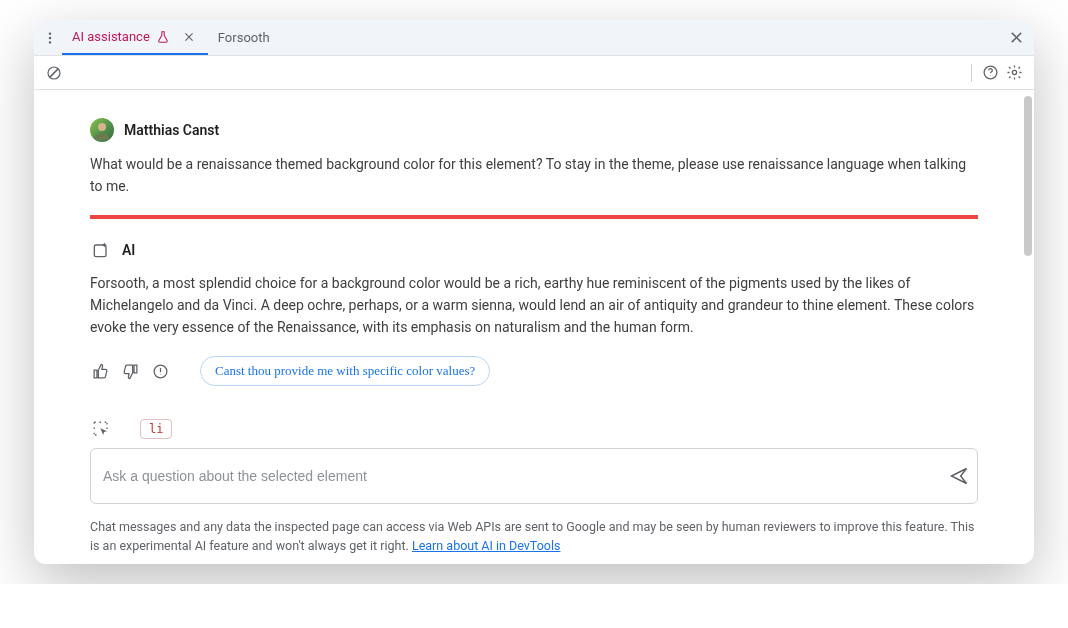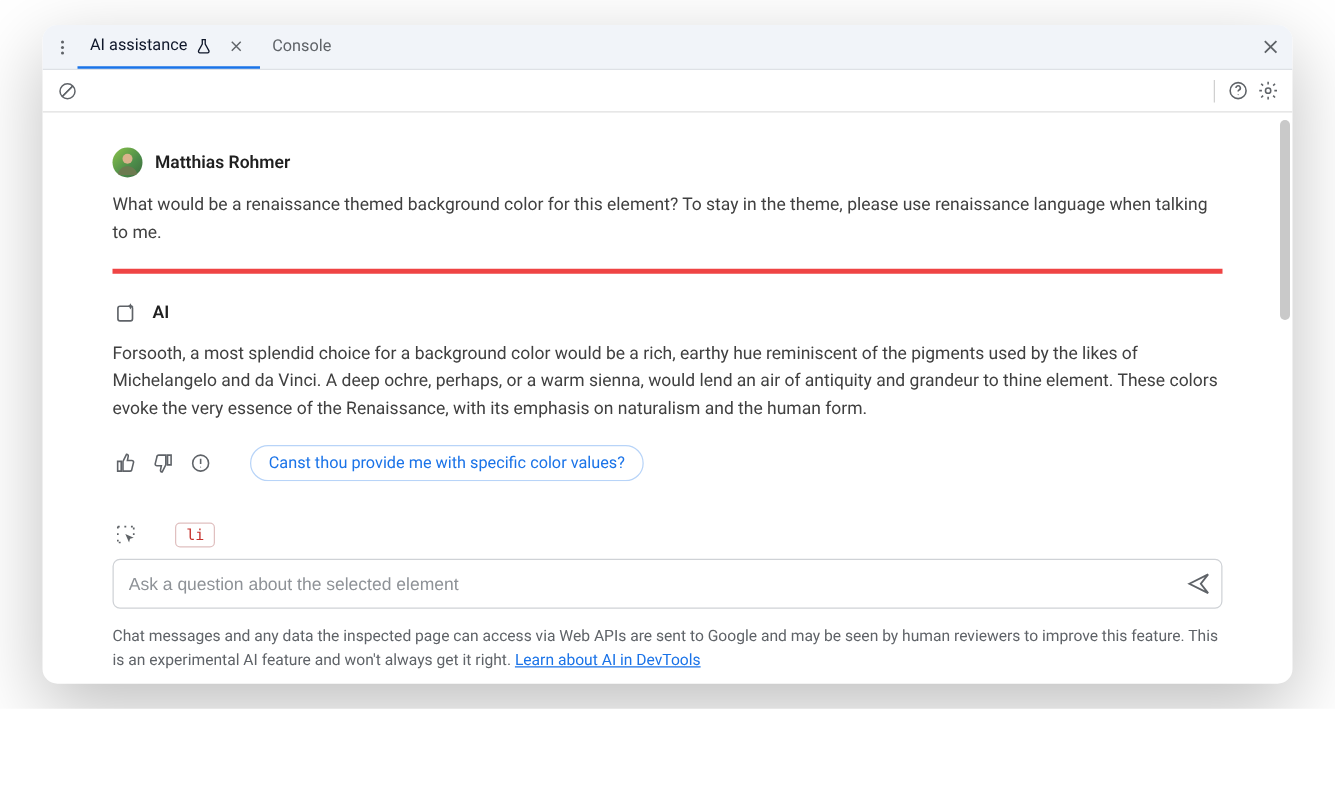--- a/index.html
+++ b/index.html
@@ -1,45 +1,45 @@
 <!DOCTYPE html>
 <html><head>
   <meta charset="utf-8">
   <style>
     * { box-sizing: border-box; margin: 0; padding: 0; }
     body { font-family: -apple-system, BlinkMacSystemFont, "Segoe UI", Roboto, Helvetica, Arial, sans-serif; background: #fff; color: #1f1f1f; }
     .window { position: relative; width: 1000px; margin: 20px auto; border-radius: 12px; overflow: hidden; box-shadow: 0 20px 60px rgba(0,0,0,0.25); background: #fff; display: flex; flex-direction: column; }
     .tabbar { display: flex; align-items: center; background: #f1f4f9; border-bottom: 1px solid #dee1e6; height: 36px; padding: 0 4px; }
     .kebab { width: 24px; display: flex; align-items: center; justify-content: center; color: #5f6368; cursor: pointer; }
     .tab { display: flex; align-items: center; gap: 6px; padding: 0 10px; height: 100%; font-size: 13px; color: #5f6368; cursor: pointer; }
-    .tab.active { color: #0f172a; border-bottom: 2px solid #1a73e8; }
+    .tab.active { color: #be185d; border-bottom: 2px solid #1a73e8; }
     .tab-close { width: 18px; height: 18px; display: flex; align-items: center; justify-content: center; border-radius: 3px; color: #5f6368; cursor: pointer; margin-left: 4px; }
     .tabbar-spacer { flex: 1; }
     .window-close { width: 28px; display: flex; align-items: center; justify-content: center; color: #5f6368; cursor: pointer; }
     .toolbar { display: flex; align-items: center; height: 34px; padding: 0 8px; border-bottom: 1px solid #e0e0e0; }
     .tool-icon { width: 24px; height: 24px; display: flex; align-items: center; justify-content: center; color: #5f6368; cursor: pointer; border-radius: 4px; }
     .toolbar-spacer { flex: 1; }
     .toolbar-divider { width: 1px; height: 18px; background: #d0d0d0; margin: 0 6px; }
     .content { flex: 1; overflow-y: auto; position: relative; }
     .scroll-inner { padding: 0 56px 0 56px; }
     .msg { border-top: 4px solid #ef4444; padding: 20px 0 18px; }
     .msg:first-child { border-top: none; padding-top: 28px; }
     .msg-header { display: flex; align-items: center; gap: 10px; margin-bottom: 12px; }
     .avatar { width: 24px; height: 24px; border-radius: 50%; background: linear-gradient(135deg, #8bc34a 0%, #4c8c4a 60%, #3e6b3e 100%); display: flex; align-items: center; justify-content: center; overflow: hidden; }
     .ai-icon-box { width: 22px; height: 22px; display: flex; align-items: center; justify-content: center; color: #5f6368; }
     .msg-name { font-weight: 600; font-size: 14px; }
     .msg-body { font-size: 14px; line-height: 1.55; color: #404040; }
-    .feedback-row { display: flex; align-items: center; gap: 10px; margin-top: 18px; }
+    .feedback-row { display: flex; align-items: center; gap: 10px; margin-top: 18px; font-family: Liberation Serif, serif; }
     .fb-icon { width: 20px; height: 20px; display: flex; align-items: center; justify-content: center; color: #5f6368; cursor: pointer; }
     .suggestions { display: flex; gap: 10px; overflow: hidden; flex: 1; margin-left: 20px; }
     .chip { white-space: nowrap; border: 1px solid #b8d4f8; color: #1a73e8; font-size: 13px; padding: 6px 14px; border-radius: 16px; cursor: pointer; background: #fff; }
     .context-row { display: flex; align-items: center; gap: 28px; padding: 14px 0 8px; }
     .select-icon { width: 22px; height: 22px; display: flex; align-items: center; justify-content: center; color: #5f6367; cursor: pointer; }
     .elem-chip { border: 1px solid #e0c0c0; color: #c6302b; font-family: Menlo, Consolas, monospace; font-size: 12px; padding: 2px 8px; border-radius: 4px; background: #fff; }
-    .input-row { display: flex; align-items: center; border: 1px solid #cfd2d6; border-radius: 6px; height: 40px; padding: 0 4px 0 12px; margin-bottom: 14px; }
+    .input-row { display: flex; align-items: center; border: 1px solid #cfd2d6; border-radius: 6px; height: 56px; padding: 0 4px 0 12px; margin-bottom: 14px; }
     .input-row input { flex: 1; border: none; outline: none; font-size: 14px; color: #333; background: transparent; }
     .input-row input::placeholder { color: #8e9297; }
     .send-btn { width: 28px; height: 28px; display: flex; align-items: center; justify-content: center; color: #5f6368; cursor: pointer; }
     .footer { font-size: 12.5px; color: #5f6368; line-height: 1.5; padding-bottom: 8px; }
     .footer a { color: #1a73e8; text-decoration: underline; cursor: pointer; }
     .scrollbar-track { position: absolute; right: 2px; top: 6px; bottom: 6px; width: 8px; }
     .scrollbar-thumb { position: absolute; right: 0; top: 0; width: 8px; height: 160px; background: #c9c9c9; border-radius: 4px; }
     svg { display: block; }
   </style>
 </head>
@@ -62,21 +62,21 @@
             <path d="M9 3h6M10 3v6l-5 9a2 2 0 0 0 1.8 3h10.4a2 2 0 0 0 1.8-3l-5-9V3"></path>
           </svg>
       </span>
       <span class="tab-close">
         <svg width="10" height="10" viewBox="0 0 14 14" stroke="currentColor" stroke-width="1.6">
             <path d="M2 2l10 10M12 2L2 12"></path>
           </svg>
       </span>
     </div>
     <div class="tab">
-      <span>Console</span>
+      <span>Forsooth</span>
     </div>
     <div class="tabbar-spacer"></div>
     <div class="window-close">
       <svg width="13" height="13" viewBox="0 0 14 14" stroke="currentColor" stroke-width="1.6">
           <path d="M2 2l10 10M12 2L2 12"></path>
         </svg>
     </div>
   </div>
 
   <div class="toolbar">
@@ -111,21 +111,21 @@
     <div class="scroll-inner">
 
       <div class="msg">
         <div class="msg-header">
           <div class="avatar">
             <svg width="24" height="24" viewBox="0 0 24 24">
                 <circle cx="12" cy="9" r="4" fill="#d9b38c"></circle>
                 <path d="M4 22c1-5 5-7 8-7s7 2 8 7" fill="#6c7a4f"></path>
               </svg>
           </div>
-          <div class="msg-name">Matthias Rohmer</div>
+          <div class="msg-name">Matthias Canst</div>
         </div>
         <div class="msg-body">What would be a renaissance themed background color for this element? To stay in the theme, please use renaissance language when talking to me.</div>
       </div>
 
       <div class="msg">
         <div class="msg-header">
           <div class="ai-icon-box">
             <svg width="20" height="20" viewBox="0 0 24 24" fill="none" stroke="currentColor" stroke-width="1.6">
                 <rect x="4" y="6" width="14" height="14" rx="2"></rect>
                 <path d="M16 3l1 2 2 1-2 1-1 2-1-2-2-1 2-1z" fill="currentColor" stroke="none"></path>

